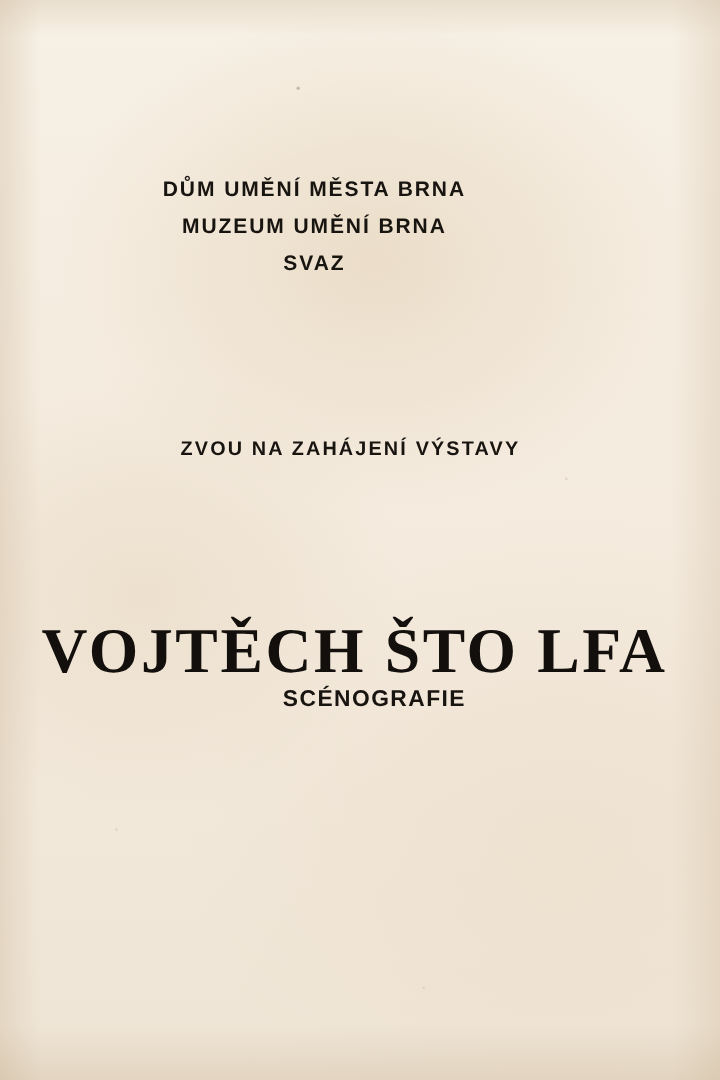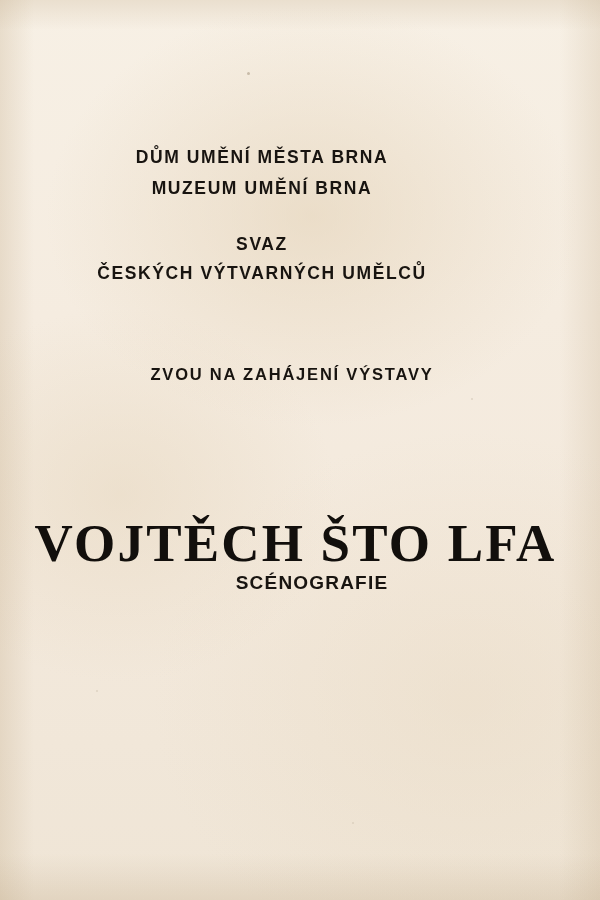--- a/index.html
+++ b/index.html
@@ -61,21 +61,21 @@
     width: 524px;
   }
   .org-line {
     font-size: 17.5px;
     letter-spacing: 1.6px;
     font-weight: 700;
     line-height: 31px;
     color: #181410;
   }
   .org-line.gap {
-    margin-top: 26px;
+    margin-top: 1px;
   }
   .org-line.sub {
     line-height: 29px;
   }
 
   .invite-line {
     position: absolute;
     top: 365px;
     left: 0;
     width: 584px;
@@ -122,21 +122,20 @@
   <div class="speck" style="left:471px;top:398px;width:2px;height:2px;opacity:.5;"></div>
   <div class="speck" style="left:96px;top:690px;width:2px;height:2px;opacity:.45;"></div>
   <div class="speck" style="left:352px;top:822px;width:2px;height:2px;opacity:.4;"></div>
 
   <div class="content">
 
     <div class="org-block">
       <div class="org-line">DŮM UMĚNÍ MĚSTA BRNA</div>
       <div class="org-line">MUZEUM UMĚNÍ BRNA</div>
       <div class="org-line gap sub">SVAZ</div>
-      <div class="org-line sub">ČESKÝCH VÝTVARNÝCH UMĚLCŮ</div>
     </div>
 
     <div class="invite-line">ZVOU NA ZAHÁJENÍ VÝSTAVY</div>
 
     <div class="artist-name">VOJTĚCH ŠTO LFA</div>
 
     <div class="subtitle">SCÉNOGRAFIE</div>
 
   </div>
 </div>

